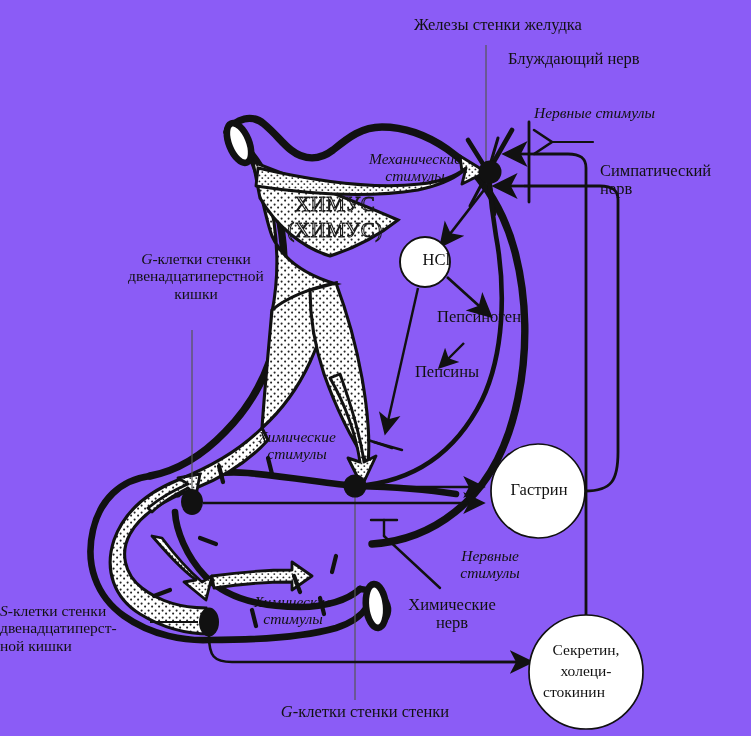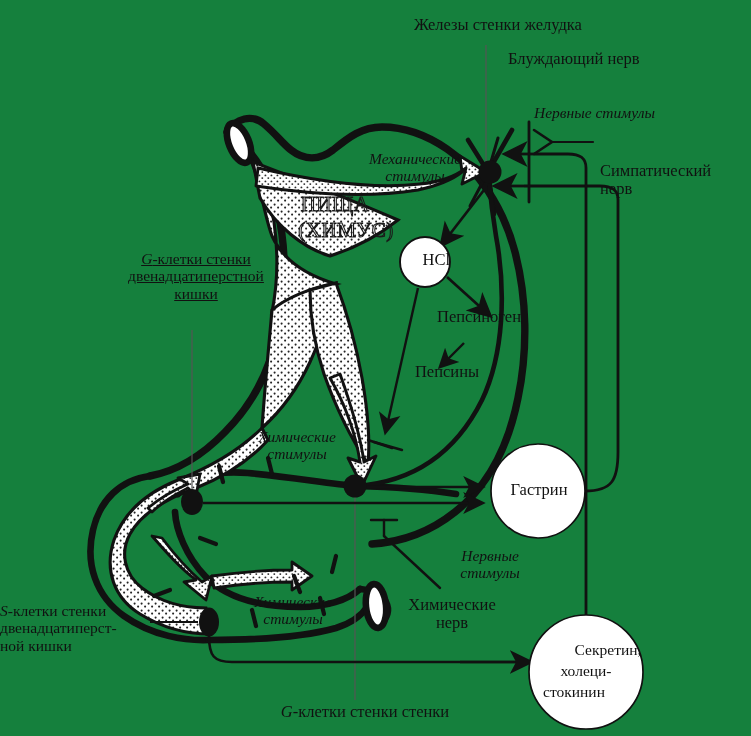--- a/index.html
+++ b/index.html
@@ -8,21 +8,21 @@
     padding: 0;
     background: #ffffff;
   }
   body {
     font-family: "Liberation Serif", "DejaVu Serif", serif;
   }
   #stage {
     position: relative;
     width: 751px;
     height: 736px;
-    background: #15803d;
+    background: #8b5cf6;
     overflow: hidden;
   }
   #diagram-svg {
     position: absolute;
     left: 0;
     top: 0;
     width: 751px;
     height: 736px;
   }
   .lbl {
@@ -314,30 +314,30 @@
   <div class="lbl s16" style="left:508px; top:50px; width:210px; text-align:left;">Блуждающий нерв</div>
 
   <div class="lbl s15 ital" style="left:534px; top:88px; width:190px; text-align:left;">Нервные стимулы</div>
 
   <div class="lbl s16 left" style="left:600px; top:130px; width:150px;margin-top:32px;">Симпатический
 нерв</div>
 
   <div class="lbl s15 ital" style="left:330px; top:134px; width:170px;">Механические
 стимулы</div>
 
-  <div class="outline-food" style="left:276px; top:192px; width:118px;">ПИЩА</div>
-  <div class="outline-food" style="left:272px; top:218px; width:126px;padding-left:11px;">(ХИМУС)</div>
+  <div class="outline-food" style="left:276px; top:192px; width:118px;">ХИМУС</div>
+  <div class="outline-food" style="left:272px; top:218px; width:126px;">(ХИМУС)</div>
 
   <div class="lbl s16" style="left:402px; top:251px; width:48px;text-align:right;">HCl</div>
 
   <div class="lbl s16" style="left:414px; top:308px; width:130px;">Пепсиноген</div>
 
   <div class="lbl s16" style="left:394px; top:363px; width:106px;">Пепсины</div>
 
-  <div class="lbl s15" style="left:88px; top:250px; width:216px;text-decoration:underline;"><span style="font-style:italic;">G</span><span>-клетки стенки
+  <div class="lbl s15" style="left:88px; top:250px; width:216px;"><span style="font-style:italic;">G</span><span>-клетки стенки
 двенадцатиперстной
 кишки</span></div>
 
   <div class="lbl s15 ital" style="left:222px; top:412px; width:150px;">Химические
 стимулы</div>
 
   <div class="lbl s16" style="left:494px; top:481px; width:90px;">Гастрин</div>
 
   <div class="lbl s15 ital" style="left:432px; top:531px; width:116px;">Нервные
 стимулы</div>
@@ -347,17 +347,17 @@
 
   <div class="lbl s16" style="left:390px; top:596px; width:124px;">Химические
 нерв</div>
 
   <div class="lbl s15" style="left:0px; top:602px; width:150px; text-align:left;"><span style="font-style:italic;">S</span><span>-клетки стенки
 двенадцатиперст-
 ной кишки</span></div>
 
   <div class="lbl s16" style="left:228px; top:703px; width:274px;"><span style="font-style:italic;">G</span><span>-клетки стенки стенки</span></div>
 
-  <div class="lbl s15" style="left:562px; top:641px; width:92px;">Секретин,</div>
+  <div class="lbl s15" style="left:540px; top:641px; width:92px;">Секретин,</div>
   <div class="lbl s15" style="left:534px; top:662px; width:104px;">холеци-</div>
   <div class="lbl s15" style="left:532px; top:683px; width:84px;">стокинин</div>
 
 </div>
 
 </body></html>

